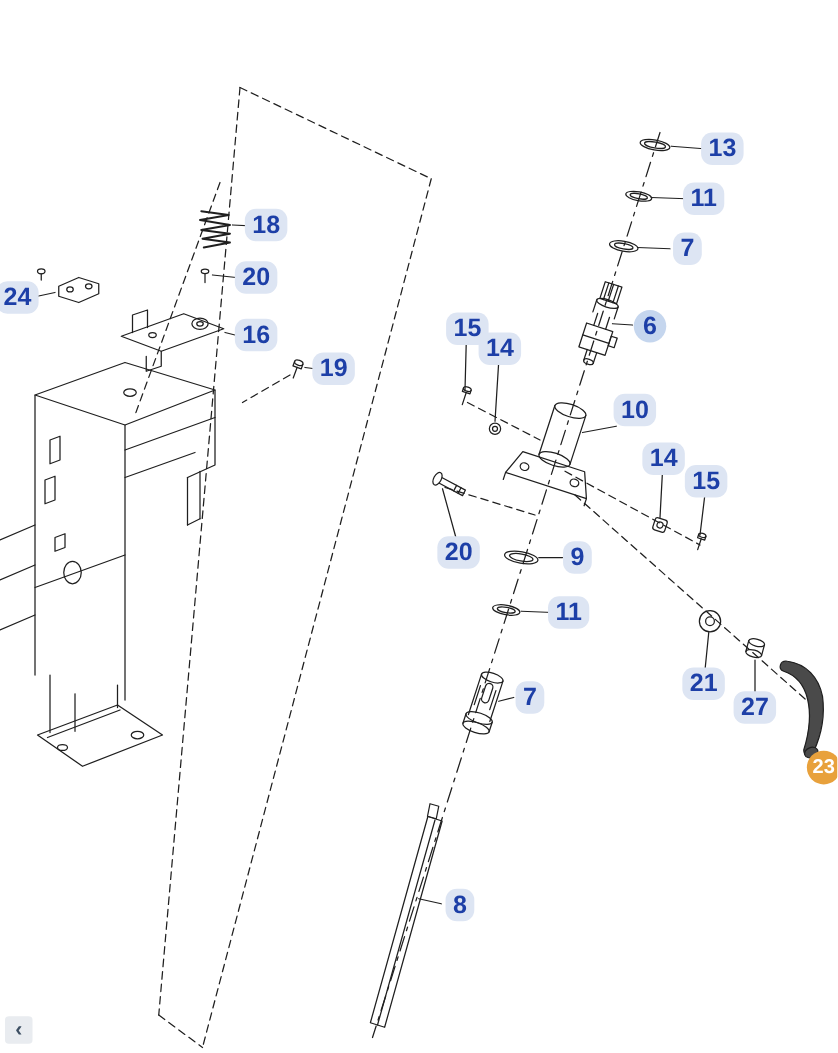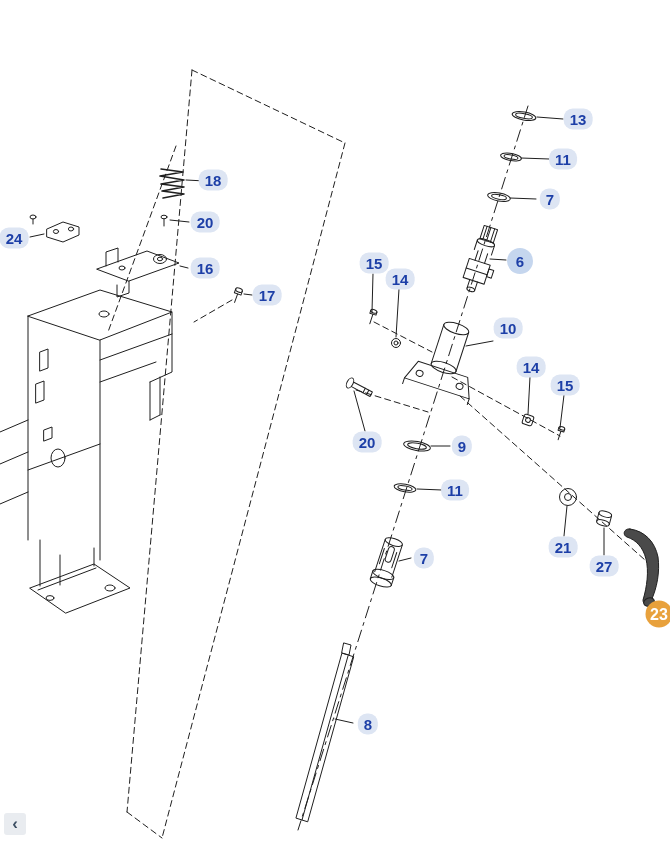--- a/index.html
+++ b/index.html
@@ -1,21 +1,21 @@
 <!DOCTYPE html>
 <html style="--page-bg: #ffffff; --line-color: #1f1f1f; --label-text: #1d3fa7; --label-bg: #dde5f3; --badge-bg: #c5d6ee; --highlight-bg: #e8a13c; --highlight-text: #ffffff; --back-bg: #e9ecf0; --back-icon-color: #3d4f63;"><head>
 <meta charset="utf-8">
 <style>
   html,body{margin:0;padding:0;background:#fff;}
   body{font-family:"Liberation Sans",sans-serif;}
   .stage{position:relative;width:670px;height:842px;background:var(--page-bg,#ffffff);overflow:hidden;}
   .stage svg{position:absolute;left:0;top:0;color:var(--line-color,#1f1f1f);}
   .plabel{
     position:absolute;transform:translate(-50%,-50%);
-    font-weight:bold;font-size:15px;line-height:1;
+    font-weight:bold;font-size:20px;line-height:1;
     color:var(--label-text,#1d3fa7);cursor:pointer;user-select:none;
     white-space:nowrap;z-index:3;
   }
   .plabel.pill{background:var(--label-bg,#dde5f3);padding:3px 6px;border-radius:9px;}
   .plabel.badge{
     background:var(--badge-bg,#c5d6ee);width:26px;height:26px;border-radius:50%;
     display:flex;align-items:center;justify-content:center;padding:0;
   }
   .plabel.badge.highlight{
     background:var(--highlight-bg,#e8a13c);color:var(--highlight-text,#fff);
@@ -260,19 +260,19 @@
   <div class="plabel pill" style="left:455px;top:490px">11</div>
   <div class="plabel pill" style="left:424px;top:558px">7</div>
   <div class="plabel pill" style="left:563px;top:547px">21</div>
   <div class="plabel pill" style="left:604px;top:566px">27</div>
   <div class="plabel badge highlight" style="left:659px;top:614px">23</div>
   <div class="plabel pill" style="left:368px;top:724px">8</div>
   <div class="plabel pill" style="left:213px;top:180px">18</div>
   <div class="plabel pill" style="left:205px;top:222px">20</div>
   <div class="plabel pill" style="left:205px;top:268px">16</div>
   <div class="plabel pill" style="left:14px;top:238px">24</div>
-  <div class="plabel pill" style="left:267px;top:295px">17</div>
+  <div class="plabel pill" style="left:267px;top:295px">19</div>
 
   <div class="back-btn">
     <span>‹</span>
   </div>
 
 </div>
 
 </body></html>

